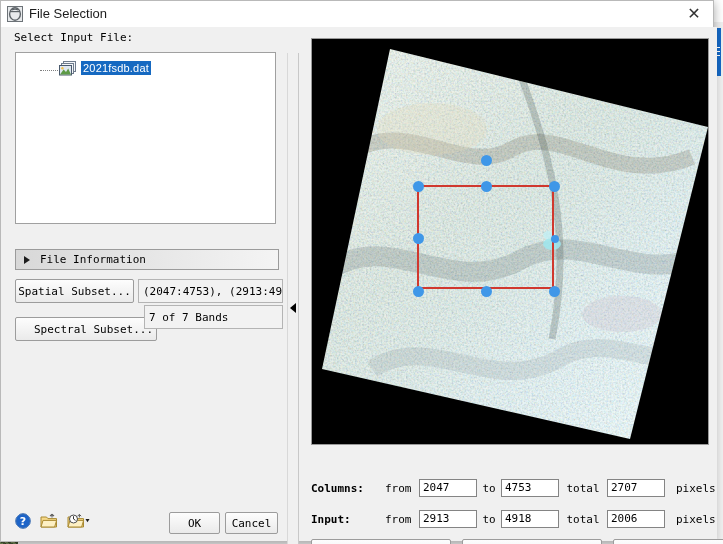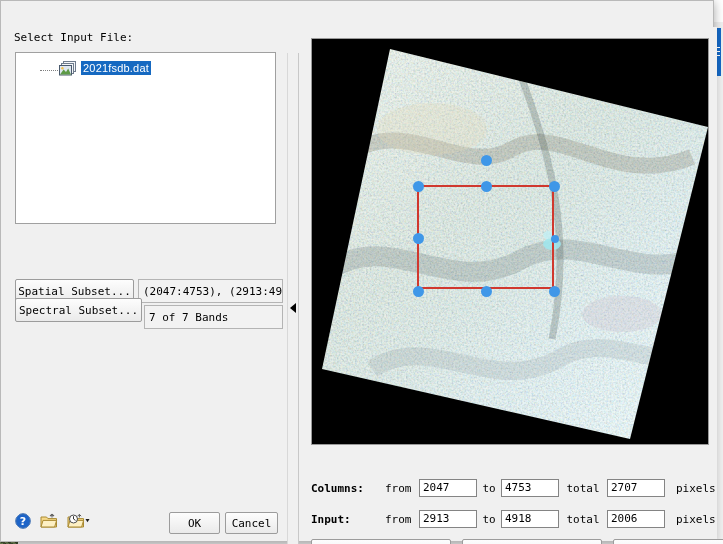--- a/index.html
+++ b/index.html
@@ -97,21 +97,21 @@
   }
   .valuebox{
     background:#f2f2f2;border:1px solid #b4b4b4;
     display:flex;align-items:center;overflow:hidden;white-space:nowrap;
     padding-left:4px;
     font-family:"DejaVu Sans Mono", monospace;font-size:11px;color:#000;
   }
 
   #btn-spatial{position:absolute;left:14px;top:252px;width:117px;height:22px;}
   #val-spatial{position:absolute;left:137px;top:252px;width:139px;height:22px;}
-  #btn-spectral{position:absolute;left:14px;top:271px;width:125px;height:22px;}
+  #btn-spectral{position:absolute;left:14px;top:290px;width:125px;height:22px;padding-left:15px;}
   #val-spectral{position:absolute;left:143px;top:278px;width:133px;height:22px;}
 
   
   #splitter{
     position:absolute;left:286px;top:26px;width:10px;height:513px;background:#f0f0f0;
     border-left:1px solid #d8d8d8;border-right:1px solid #c8c8c8;cursor:col-resize;
   }
   #splitter .tri{
     position:absolute;left:2px;top:250px;width:0;height:0;
     border-right:6px solid #000;border-top:5px solid transparent;border-bottom:5px solid transparent;
@@ -166,20 +166,32 @@
   <div id="bg-scroll-track"></div>
   <div id="bg-scroll-thumb">
     <div class="ln" style="top:19px"></div>
       <div class="ln" style="top:23px"></div>
       <div class="ln" style="top:27px"></div>
   </div>
 </div>
 
 <div id="dialog">
 
+  <div id="titlebar">
+    <span id="title-icon">
+      <svg width="16" height="16" viewBox="0 0 16 16">
+        <rect x="0.5" y="0.5" width="15" height="15" fill="#e8eaec" stroke="#6d7378"></rect>
+        <ellipse cx="8" cy="8" rx="5.4" ry="6.2" fill="none" stroke="#5d6368" stroke-width="1.4"></ellipse>
+        <path d="M3 5.6 H13" stroke="#5d6368" stroke-width="1.2"></path>
+        <path d="M5 4 Q8 2.2 11 4" stroke="#5d6368" stroke-width="1.1" fill="none"></path>
+      </svg>
+    </span>
+    <span id="title-text">File Selection</span>
+    <span id="close-btn">✕</span>
+  </div>
 
   <div id="body-area">
 
     <div id="label-select" class="wfont">Select Input File:</div>
 
     <div id="file-tree">
       <div id="tree-row">
         <span id="tree-dots"></span>
         <span id="tree-icon">
           <svg width="18" height="15" viewBox="0 0 18 15">
@@ -187,20 +199,24 @@
             <rect x="2.5" y="2.5" width="12" height="10" fill="#f4f6f9" stroke="#6f7c8c"></rect>
             <rect x="0.5" y="4.5" width="12" height="9.5" fill="#dfe7f0" stroke="#4a5a6d"></rect>
             <path d="M1 13.5 L4.6 8.6 L7 11 L9.2 7.4 L12 13.5 Z" fill="#5d9a46"></path>
             <circle cx="3.4" cy="7.2" r="1.2" fill="#f2c14a"></circle>
           </svg>
         </span>
         <span id="tree-label">2021fsdb.dat</span>
       </div>
     </div>
 
+    <div id="file-info-bar">
+      <span class="arrow"></span>
+      <span class="wfont">File Information</span>
+    </div>
 
     <div id="btn-spatial" class="btn">Spatial Subset...</div>
     <div id="val-spatial" class="valuebox">(2047:4753), (2913:4918)</div>
 
     <div id="btn-spectral" class="btn">Spectral Subset...</div>
     <div id="val-spectral" class="valuebox">7 of 7 Bands</div>
 
     <div id="bl-icons">
       <span class="icon-btn">
         <svg width="16" height="16" viewBox="0 0 16 16">

